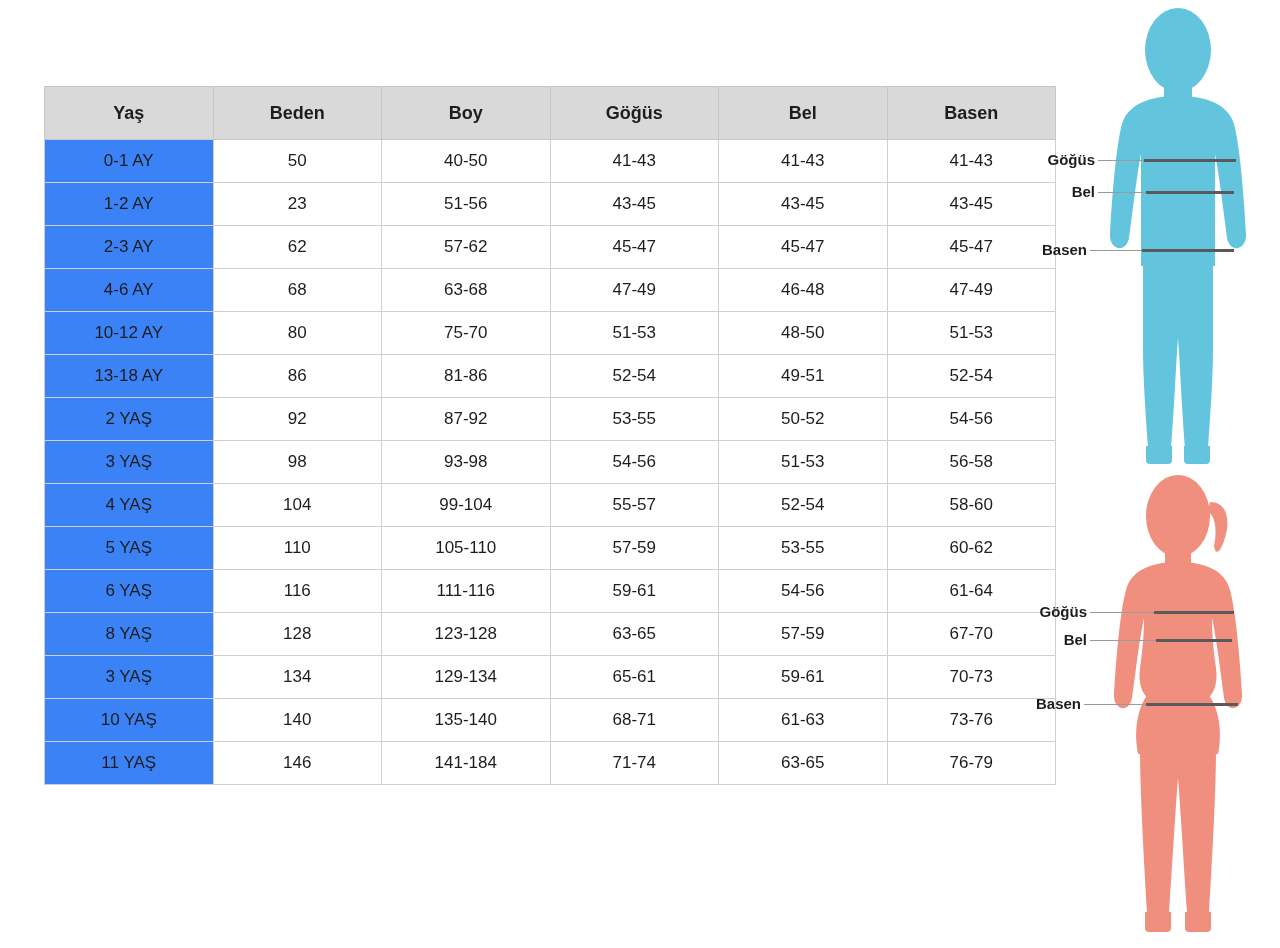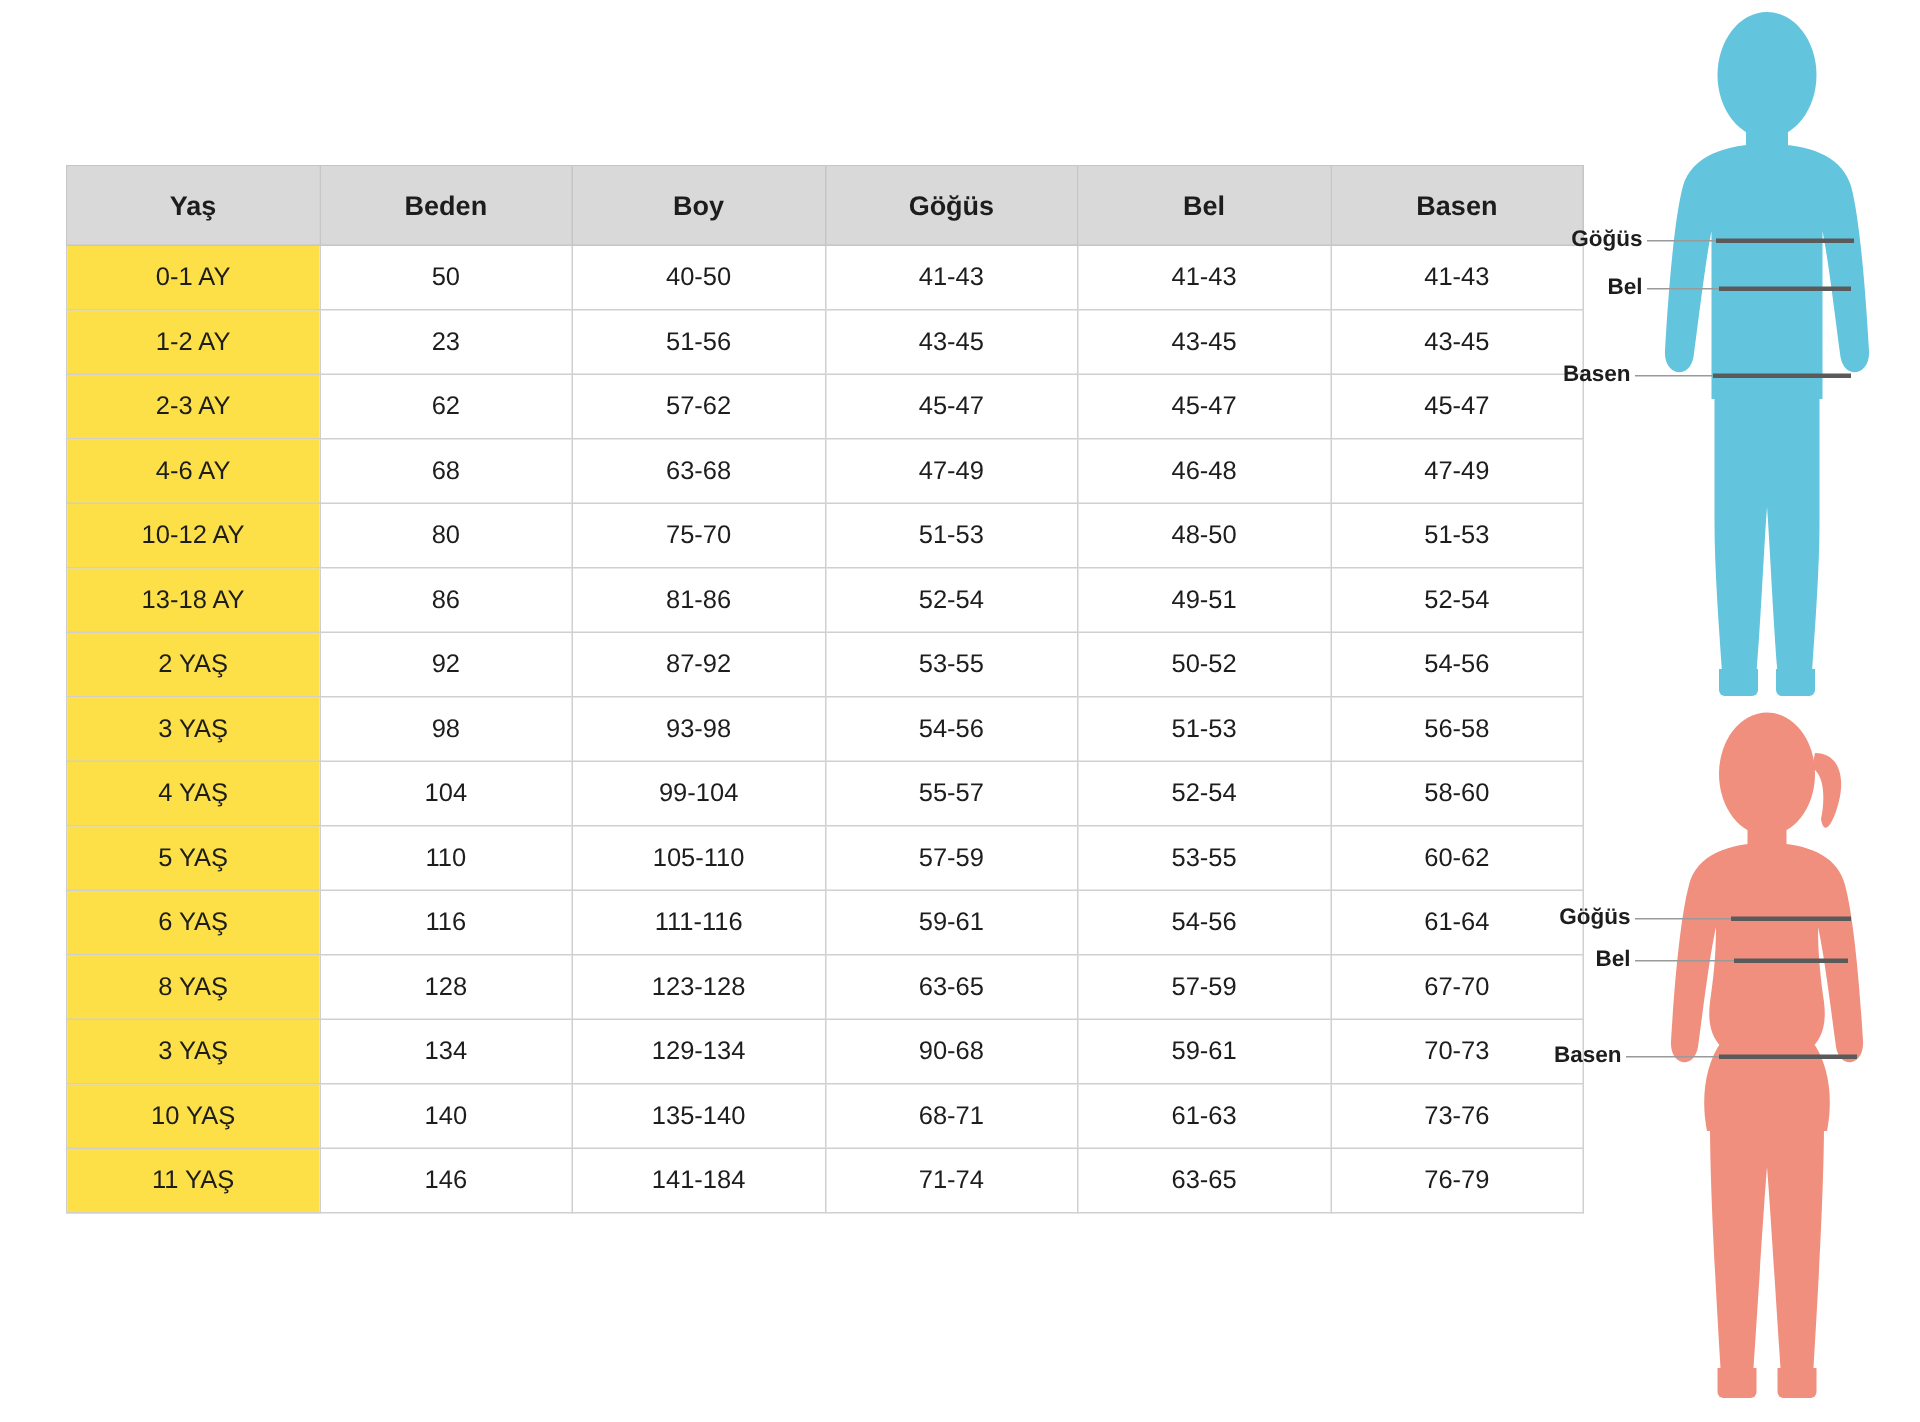--- a/index.html
+++ b/index.html
@@ -14,21 +14,20 @@
     font-family: "Liberation Sans", sans-serif;
     overflow: hidden;
   }
 
   
   #size-table-wrap {
     position: absolute;
     left: 44px;
     top: 86px;
     width: 1012px;
-    margin-top: 24px;
   }
   table.size-table {
     border-collapse: collapse;
     width: 100%;
     table-layout: fixed;
   }
   table.size-table th,
   table.size-table td {
     border: 1px solid #d0d0d0;
     text-align: center;
@@ -41,21 +40,21 @@
     background: #d9d9d9;
     font-weight: bold;
     font-size: 18px;
     height: 52px;
     border-color: #c6c6c6;
   }
   table.size-table tbody td {
     background: #ffffff;
   }
   table.size-table tbody td.age-col {
-    background: #fde047;
+    background: #3b82f6;
     border-color: #cfcfcf;
   }
 
   
   #figures {
     position: absolute;
     left: 1040px;
     top: 0;
     width: 240px;
     height: 948px;
@@ -212,21 +211,21 @@
         <td>128</td>
         <td>123-128</td>
         <td>63-65</td>
         <td>57-59</td>
         <td>67-70</td>
       </tr>
       <tr>
         <td class="age-col">3 YAŞ</td>
         <td>134</td>
         <td>129-134</td>
-        <td>90-68</td>
+        <td>65-61</td>
         <td>59-61</td>
         <td>70-73</td>
       </tr>
       <tr>
         <td class="age-col">10 YAŞ</td>
         <td>140</td>
         <td>135-140</td>
         <td>68-71</td>
         <td>61-63</td>
         <td>73-76</td>

